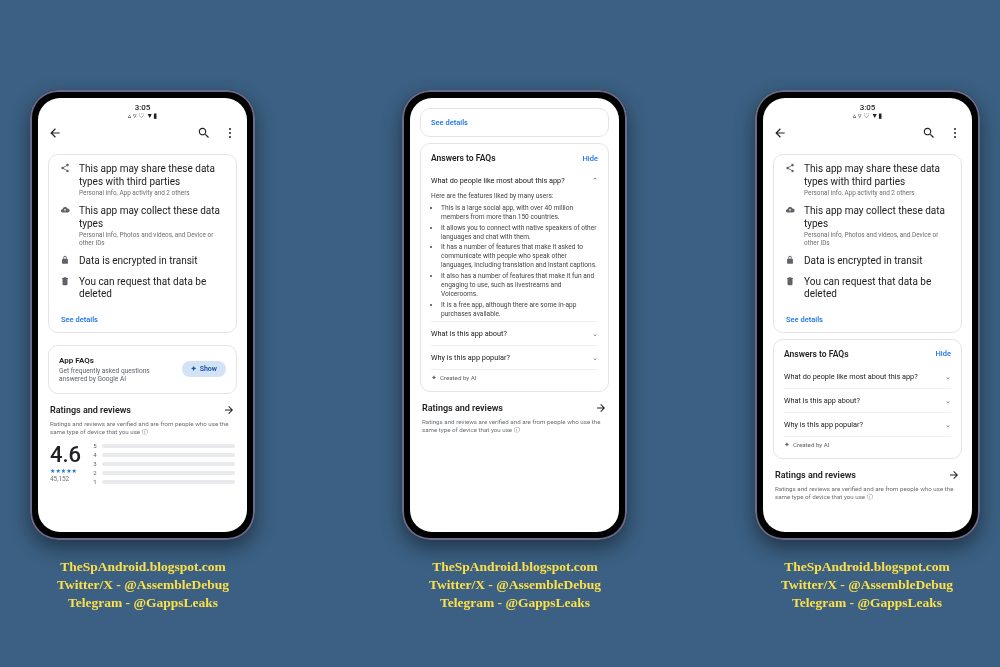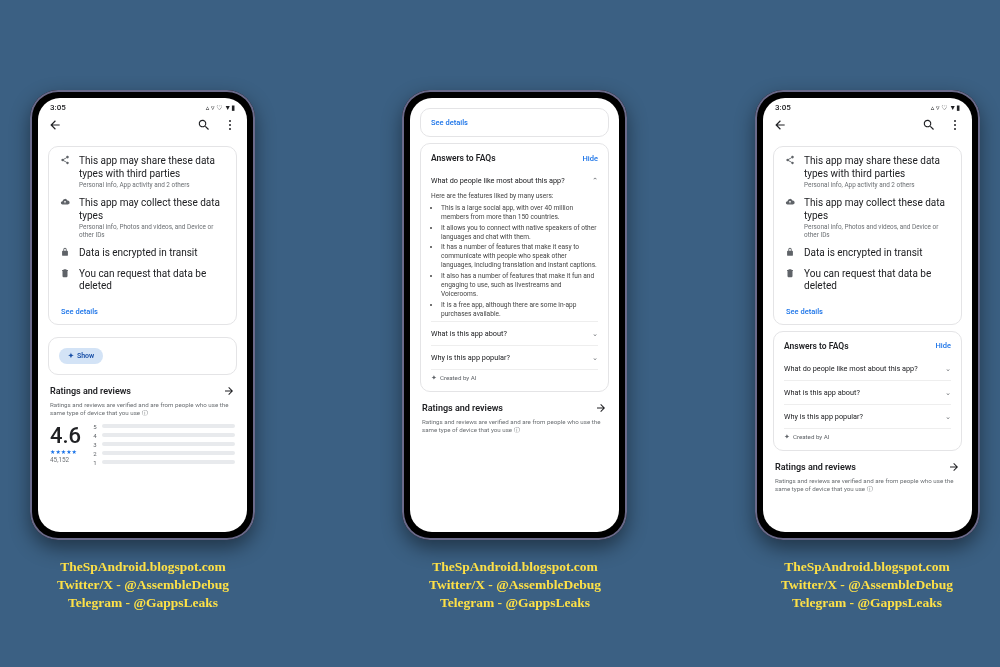--- a/index.html
+++ b/index.html
@@ -33,20 +33,21 @@
     font-size: 7px;
     color: #202124;
   }
   .status-bar {
     display: flex;
     justify-content: space-between;
     align-items: center;
     padding: 5px 12px 2px;
     font-size: 8px;
     font-weight: 500;
+    flex-direction: column;
   }
   .status-icons { display: flex; gap: 2px; align-items: center; font-size: 7px; }
 
   .top-bar {
     display: flex;
     align-items: center;
     padding: 4px 10px 8px;
   }
   .top-bar .spacer { flex: 1; }
   .iconbtn { width: 14px; height: 14px; display:flex; align-items:center; justify-content:center; margin-left: 12px; }
@@ -220,20 +221,24 @@
             </svg>
           </span>
         <span class="txt">
             <div class="ttl">You can request that data be deleted</div>
           </span>
       </div>
       <span class="see-details">See details</span>
     </div>
 
     <div class="faq-card">
+      <div class="ft">
+        <div class="h">App FAQs</div>
+        <div class="s">Get frequently asked questions answered by Google AI</div>
+      </div>
       <div class="show-pill">
         <span class="ai-spark">✦</span>
         <span>Show</span>
       </div>
     </div>
 
     <div class="sec-head">
       <span class="t">Ratings and reviews</span>
       <span>
           <svg width="12" height="12" viewBox="0 0 24 24">
@@ -287,21 +292,21 @@
       </div>
       <div class="qrow">
         <span style="max-width:150px">What do people like most about this app?</span>
         <span class="chev">⌃</span>
       </div>
       <div class="exp-body">
         <div class="intro">Here are the features liked by many users:</div>
         <ul>
           <li>This is a large social app, with over 40 million members from more than 150 countries.</li>
           <li>It allows you to connect with native speakers of other languages and chat with them.</li>
-          <li>It has a number of features that make it easy to communicate with people who speak other languages, including translation and instant captions.</li>
+          <li>It has a number of features that make it asked to communicate with people who speak other languages, including translation and instant captions.</li>
           <li>It also has a number of features that make it fun and engaging to use, such as livestreams and Voicerooms.</li>
           <li>It is a free app, although there are some in-app purchases available.</li>
         </ul>
       </div>
       <div class="qrow" style="border-top:1px solid #eee">
         <span>What is this app about?</span>
         <span class="chev">⌄</span>
       </div>
       <div class="qrow" style="border-top:1px solid #eee">
         <span>Why is this app popular?</span>

